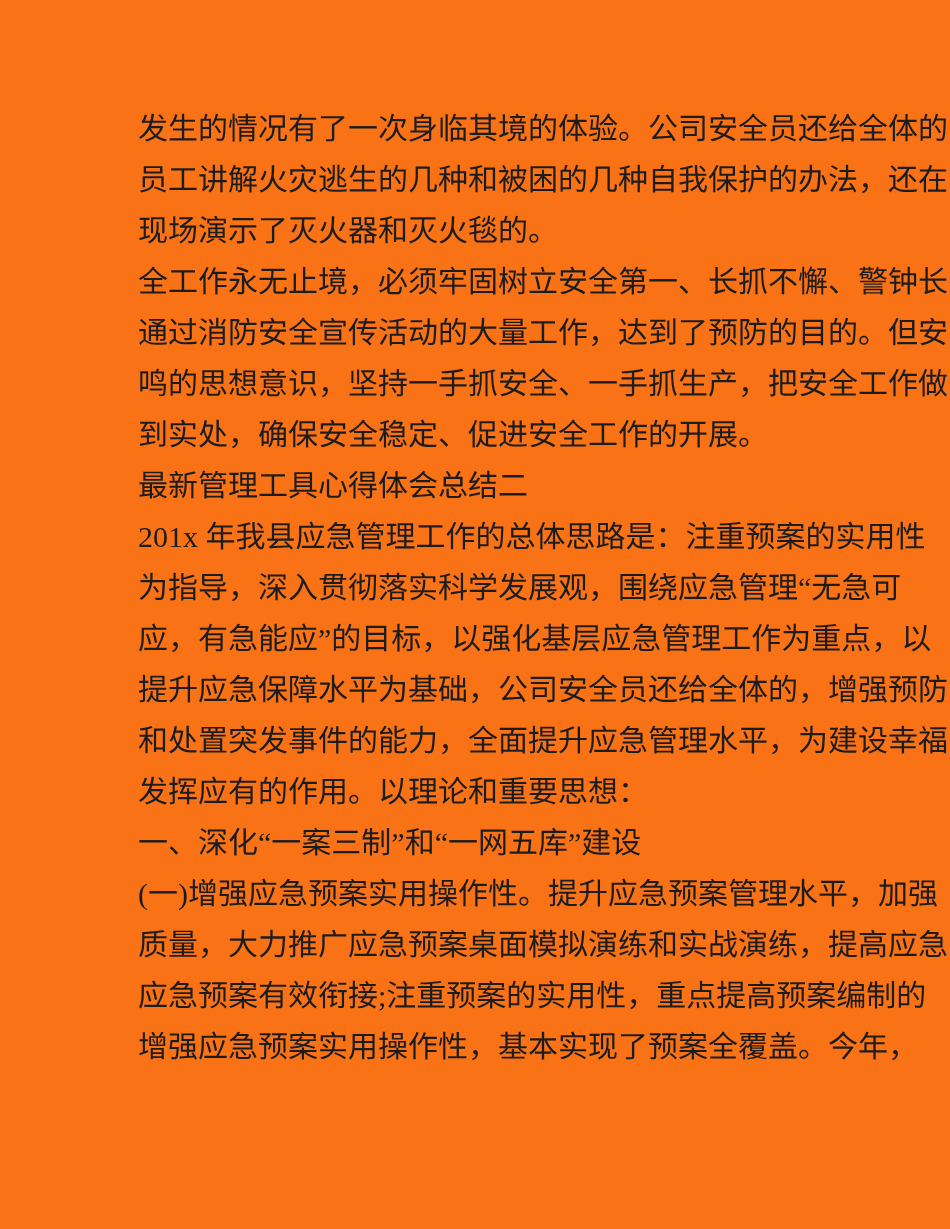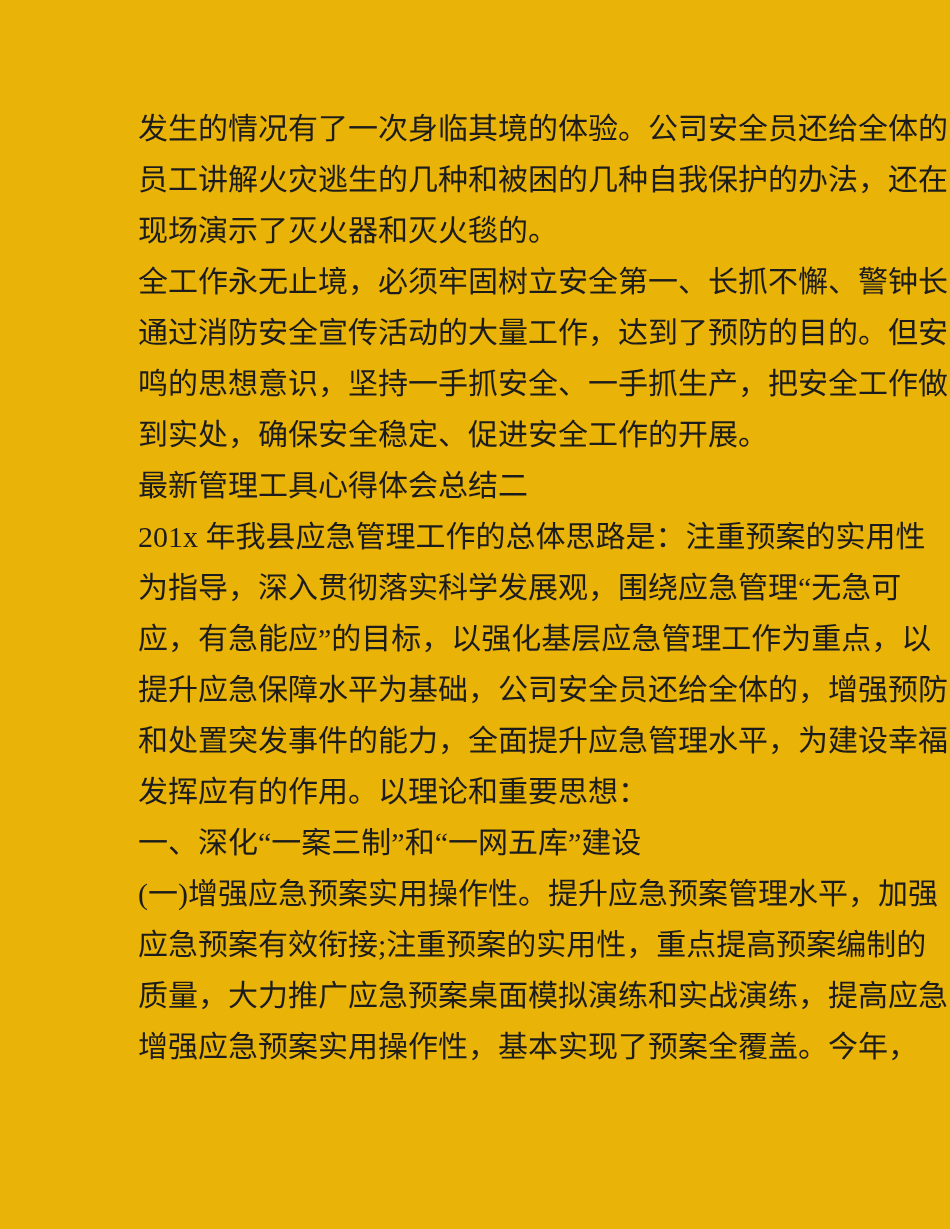--- a/index.html
+++ b/index.html
@@ -9,21 +9,21 @@
   body {
     width: 950px;
     height: 1229px;
     background: #ffffff;
     overflow: hidden;
   }
   .doc-page {
     box-sizing: border-box;
     width: 950px;
     height: 1229px;
-    background: #eab308;
+    background: #f97316;
     padding: 103px 120px 0 138px;
   }
   .paragraph {
     margin: 0;
     padding: 0;
   }
   .line {
     font-family: "Liberation Serif", "DejaVu Serif", serif;
     font-size: 30px;
     line-height: 51px;
@@ -62,18 +62,18 @@
     <div class="line">和处置突发事件的能力，全面提升应急管理水平，为建设幸福</div>
     <div class="line">发挥应有的作用。以理论和重要思想：</div>
   </div>
 
   <div class="paragraph">
     <div class="line">一、深化“一案三制”和“一网五库”建设</div>
   </div>
 
   <div class="paragraph">
     <div class="line">(一)增强应急预案实用操作性。提升应急预案管理水平，加强</div>
+    <div class="line">质量，大力推广应急预案桌面模拟演练和实战演练，提高应急</div>
     <div class="line">应急预案有效衔接;注重预案的实用性，重点提高预案编制的</div>
-    <div class="line">质量，大力推广应急预案桌面模拟演练和实战演练，提高应急</div>
     <div class="line">增强应急预案实用操作性，基本实现了预案全覆盖。今年，</div>
   </div>
 
 </div>
 
 </body></html>

